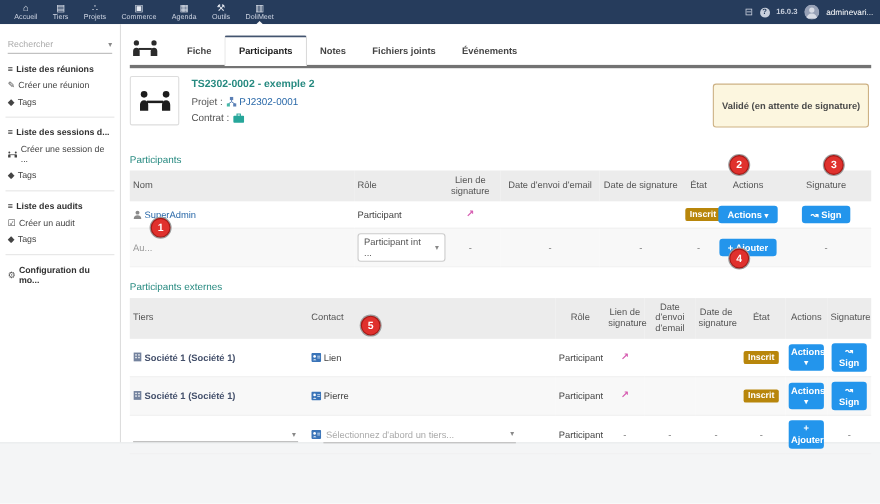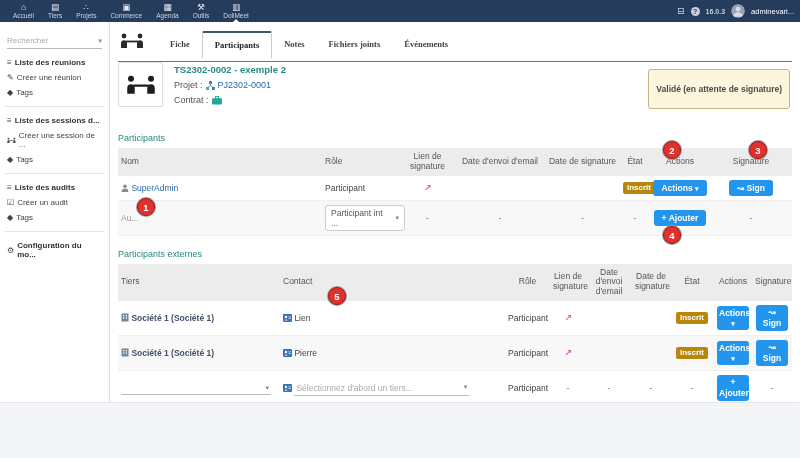--- a/index.html
+++ b/index.html
@@ -48,31 +48,31 @@
     font-family:"Liberation Sans",sans-serif; background:transparent;
   }
   .search-row input::placeholder{ color:#aaa; }
   .caret{ color:#888; font-size:7px; }
   .side-sec-title{ display:flex; align-items:center; gap:3px; font-weight:bold; color:#333; margin-top:9px; cursor:pointer; }
   .side-item{ display:flex; align-items:center; gap:3px; margin-top:6px; color:#444; cursor:pointer; }
   .side-divider{ border-top:1px solid #e6e6e6; margin:9px -2px 0; }
   .icon-dark{ color:#444; font-size:8px; }
   
   .content{ flex:1; position:relative; padding:6px 8px 0 8px; background:#fff; }
-  .tabs{ display:flex; align-items:center; border-bottom:1px solid #737373; height:34px;font-family:Liberation Serif, serif; }
+  .tabs{ display:flex; align-items:flex-end; border-bottom:3px solid #737373; height:34px; }
   .module-icon{ margin:0 14px 5px 2px; }
   .tab{
     font-size:8.5px; font-weight:bold; color:#444; padding:7px 12px 8px; cursor:pointer;
   }
   .tab.active{
     background:#fff; border:1px solid #ccc; border-bottom:1px solid #fff;
     border-top:2px solid #43546f; border-radius:2px 2px 0 0; margin-bottom:-1px; color:#222;
   }
   
-  .banner{ display:flex; position:relative; min-height:58px; }
+  .banner{ display:flex; margin-top:7px; position:relative; min-height:58px; }
   .photo-box{
     width:45px; height:45px; border:1px solid #ddd; border-radius:2px; background:#fff;
     display:flex; align-items:center; justify-content:center;
   }
   .banner-info{ margin-left:11px; padding-top:2px; }
   .banner-title{ color:#278a80; font-weight:bold; font-size:9.5px; cursor:pointer; }
   .banner-row{ display:flex; align-items:center; gap:3px; margin-top:5px; color:#555; }
   .project-link{ color:#2968a8; cursor:pointer; }
   .status-badge{
     position:absolute; right:2px; top:7px; background:#fcf6df; border:1px solid #cdb184;

